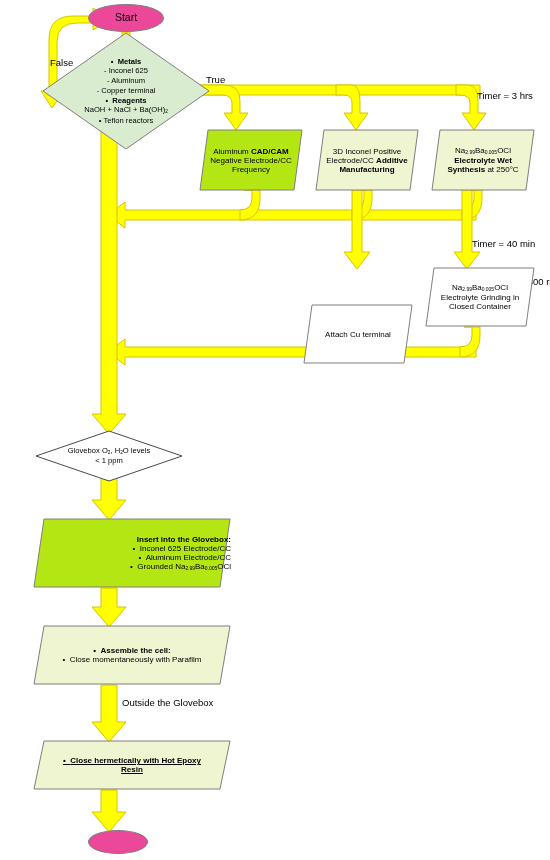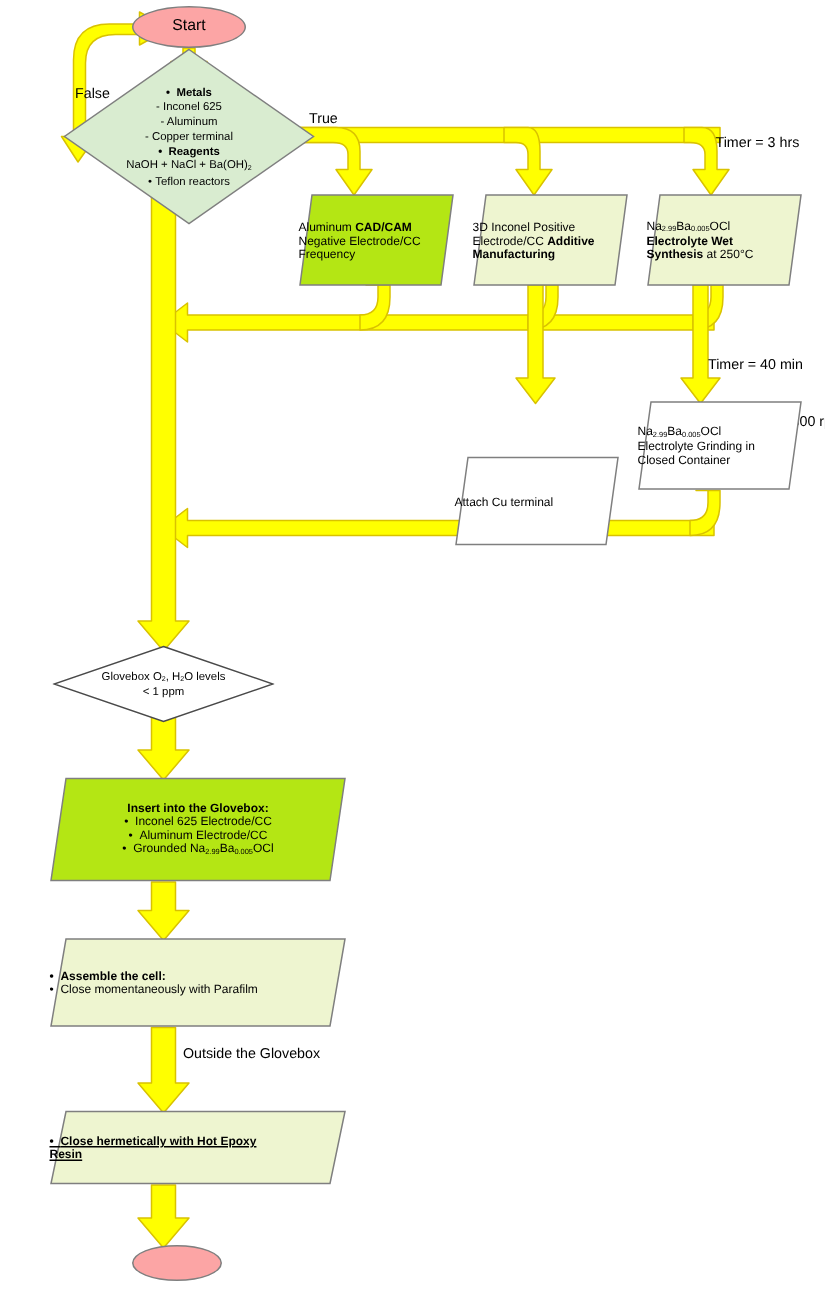--- a/index.html
+++ b/index.html
@@ -7,33 +7,33 @@
     width:550px;height:860px;background:#ffffff;
     font-family:"Liberation Sans",sans-serif;
     position:relative;overflow:hidden;
   }
   #canvas{position:absolute;left:0;top:0;width:550px;height:860px;}
   .node{position:absolute;box-sizing:border-box;display:flex;align-items:center;justify-content:center;text-align:center;color:#000;}
   .node .txt{position:relative;z-index:3;line-height:1.28;padding:0 4px;}
 
   
   .oval{
-    border:1px solid #7f7f7f;border-radius:50%;background:#fca5a5;
+    border:1px solid #7f7f7f;border-radius:50%;background:#ec4899;
     font-size:10.5px;
   }
 
   
   .diamond{background:transparent;}
   .diamond .shape{position:absolute;left:0;top:0;width:100%;height:100%;z-index:1;}
 
   
   .par{position:absolute;}
   .par .shape{position:absolute;left:0;top:0;width:100%;height:100%;z-index:1;}
   .par .txt{position:absolute;left:0;top:0;width:100%;height:100%;
-            display:flex;flex-direction:column;align-items:flex-start;justify-content:center;z-index:3;}
+            display:flex;flex-direction:column;align-items:center;justify-content:center;z-index:3;}
 
   .lbl{position:absolute;font-size:9.5px;color:#000;white-space:pre;line-height:1.35;}
 
   ul.b{list-style:none;margin:16px;padding:0;}
   ul.b li{white-space:nowrap;}
   .bold{font-weight:bold;}
   sub{font-size:.62em;vertical-align:-0.25em;}
   .ttl{font-weight:bold;}
 </style>
 </head>
@@ -181,21 +181,21 @@
   <div class="txt" style="font-size:7.6px;">
     <div><span>Glovebox O</span><sub>2</sub><span>, H</span><sub>2</sub><span>O levels</span></div>
     <div>&lt; 1 ppm</div>
   </div>
 </div>
 
 <div class="par" style="left:33px;top:518px;width:198px;height:70px;">
   <svg class="shape" viewBox="0 0 198 70" preserveAspectRatio="none">
     <polygon points="11,1 197,1 187,69 1,69" fill="#b4e614" stroke="#7f7f7f" stroke-width="1"></polygon>
   </svg>
-  <div class="txt" style="font-size:8px;align-items:center;">
+  <div class="txt" style="font-size:8px;align-items:flex-end;">
     <div class="ttl">Insert into the Glovebox:</div>
     <div>•&nbsp;&nbsp;<span>Inconel 625 Electrode/CC</span></div>
     <div>•&nbsp;&nbsp;<span>Aluminum Electrode/CC</span></div>
     <div>•&nbsp;&nbsp;<span>Grounded Na</span><sub>2.99</sub><span>Ba</span><sub>0.005</sub><span>OCl</span></div>
   </div>
 </div>
 
 <div class="par" style="left:33px;top:625px;width:198px;height:60px;">
   <svg class="shape" viewBox="0 0 198 60" preserveAspectRatio="none">
     <polygon points="11,1 197,1 187,59 1,59" fill="#eef5d0" stroke="#7f7f7f" stroke-width="1"></polygon>

